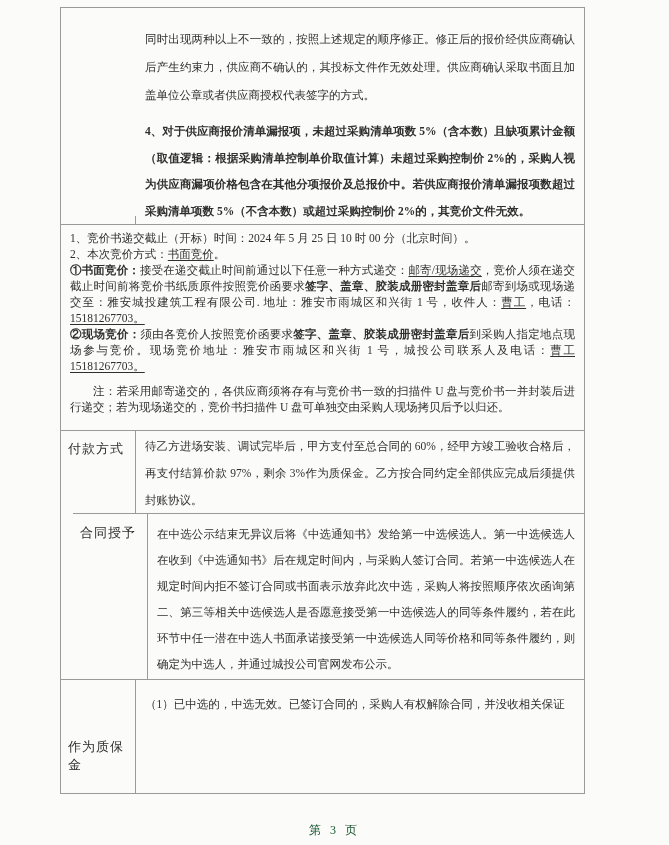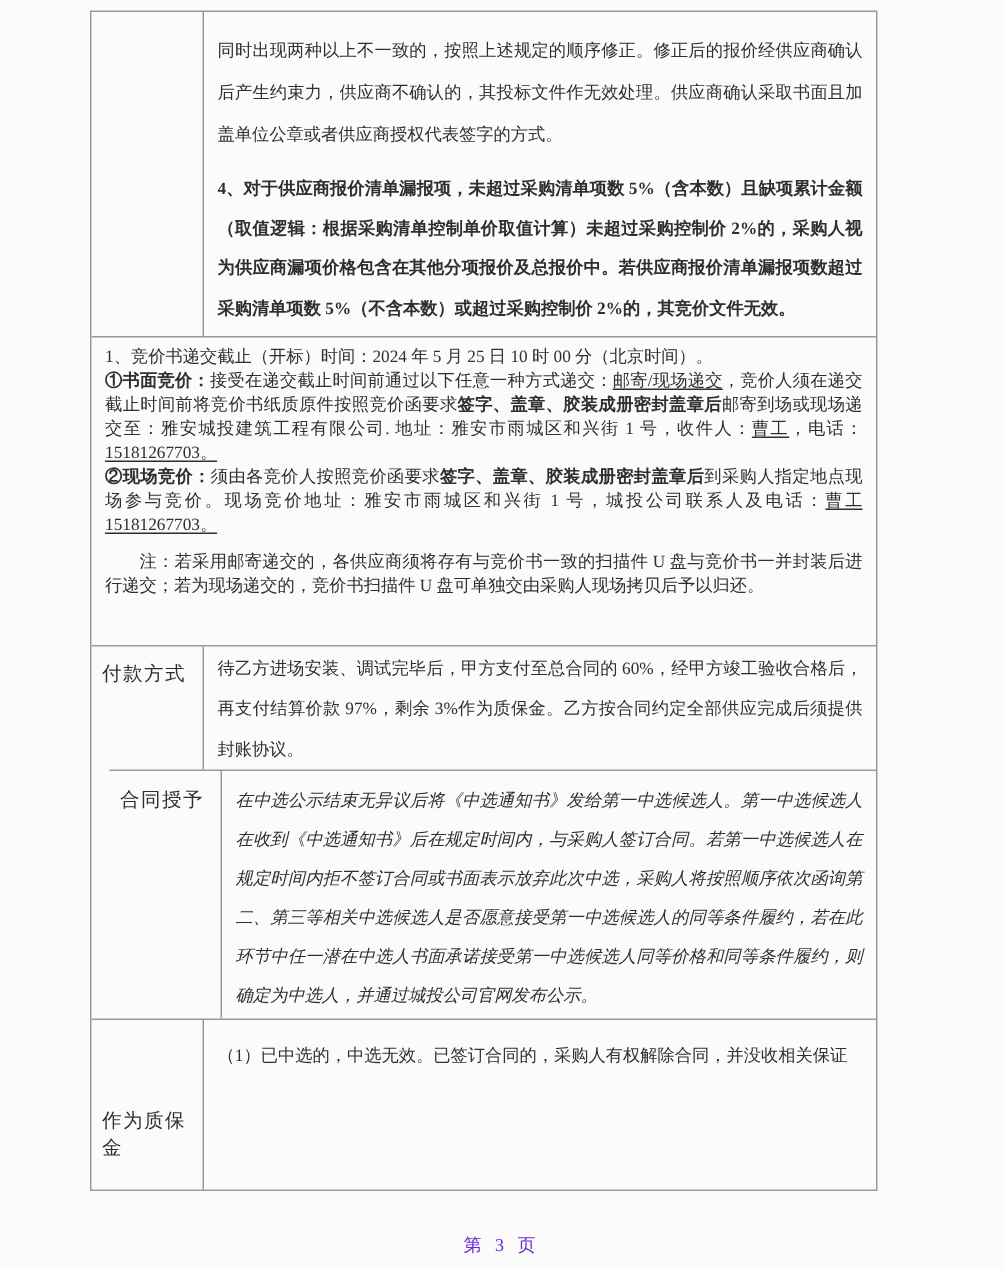--- a/index.html
+++ b/index.html
@@ -10,21 +10,21 @@
     color:#2f2f2f;
     position:relative;
     overflow:hidden;
   }
   .doc-table{
     position:absolute;left:60px;top:7px;width:523px;
     border:1px solid #9a9a9a;
     box-sizing:content-box;
   }
   .trow{display:flex;border-top:1px solid #9a9a9a;overflow:hidden;}
-  .trow.first{border-top:none;}
+  .trow.first{border-top:none;align-items:flex-end;}
   .r1{height:216px;}
   .r2{height:205px;}
   .r3{height:82px;}
   .r4{height:165px;margin-left:12px;}
   .r5{height:113px;}
   .label-cell{
     width:75px;flex:0 0 75px;border-right:1px solid #9a9a9a;
     box-sizing:border-box;padding:8px 3px 0 7px;
     font-size:13px;letter-spacing:1px;line-height:30px;
   }
@@ -35,46 +35,47 @@
     flex:1;box-sizing:border-box;padding:0 9px;
     font-size:11.5px;
     text-align:justify;
   }
   .content-cell p{margin:0;}
   .r1 .content-cell .p1{padding-top:12px;line-height:28px;}
   .r1 .content-cell .p2{margin-top:9px;line-height:26.5px;font-weight:bold;}
   .r2 .content-cell{padding-top:5px;line-height:16px;}
   .r2 .content-cell .p5{margin-top:9px;text-indent:2em;}
   .r3 .content-cell{padding-top:2px;line-height:27px;}
-  .r4 .content-cell{padding-top:7px;line-height:26px;font-style:italic;}
+  .r4 .content-cell{padding-top:7px;line-height:26px;}
   .r5 .content-cell{padding-top:5px;line-height:27px;}
   .r5 .content-cell .p2{margin-top:6px;}
   .b{font-weight:bold;}
   .u{text-decoration:underline;text-underline-offset:2px;}
   .page-footer{
     position:absolute;left:0;top:822px;width:669px;
-    text-align:center;font-size:12px;color:#6d28d9;letter-spacing:3px;
+    text-align:center;font-size:12px;color:#14532d;letter-spacing:3px;
   }
 </style>
 </head>
 <body>
 
 <div class="doc-table">
 
   <div class="trow first r1">
     <div class="label-cell"></div>
     <div class="content-cell">
       <p class="p1"><span>同时出现两种以上不一致的，按照上述规定的顺序修正。修正后的报价经供应商确认后产生约束力，供应商不确认的，其投标文件作无效处理。供应商确认采取书面且加盖单位公章或者供应商授权代表签字的方式。</span></p>
       <p class="p2"><span class="b">4、对于供应商报价清单漏报项，未超过采购清单项数 5%（含本数）且缺项累计金额（取值逻辑：根据采购清单控制单价取值计算）未超过采购控制价 2%的，采购人视为供应商漏项价格包含在其他分项报价及总报价中。若供应商报价清单漏报项数超过采购清单项数 5%（不含本数）或超过采购控制价 2%的，其竞价文件无效。</span></p>
     </div>
   </div>
 
   <div class="trow r2">
     <div class="content-cell">
       <p class="p1"><span>1、竞价书递交截止（开标）时间：2024 年 5 月 25 日 10 时 00 分（北京时间）。</span></p>
+      <p class="p2"><span>2、本次竞价方式：</span><span class="u">书面竞价</span><span>。</span></p>
       <p class="p3"><span class="b">①书面竞价：</span><span>接受在递交截止时间前通过以下任意一种方式递交：</span><span class="u">邮寄/现场递交</span><span>，竞价人须在递交截止时间前将竞价书纸质原件按照竞价函要求</span><span class="b">签字、盖章、胶装成册密封盖章后</span><span>邮寄到场或现场递交至：雅安城投建筑工程有限公司. 地址：雅安市雨城区和兴街 1 号，收件人：</span><span class="u">曹工</span><span>，电话：</span><span class="u">15181267703。</span></p>
       <p class="p4"><span class="b">②现场竞价：</span><span>须由各竞价人按照竞价函要求</span><span class="b">签字、盖章、胶装成册密封盖章后</span><span>到采购人指定地点现场参与竞价。现场竞价地址：雅安市雨城区和兴街 1 号，城投公司联系人及电话：</span><span class="u">曹工 15181267703。</span></p>
       <p class="p5"><span>注：若采用邮寄递交的，各供应商须将存有与竞价书一致的扫描件 U 盘与竞价书一并封装后进行递交；若为现场递交的，竞价书扫描件 U 盘可单独交由采购人现场拷贝后予以归还。</span></p>
     </div>
   </div>
 
   <div class="trow r3">
     <div class="label-cell">
       <div>付款方式</div>
     </div>

